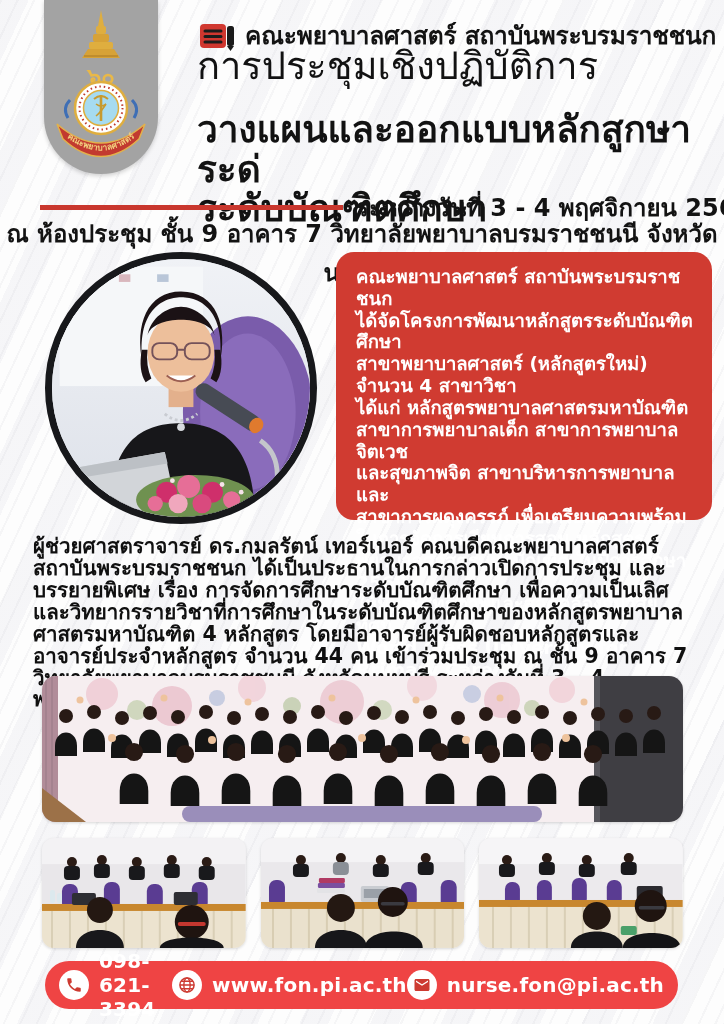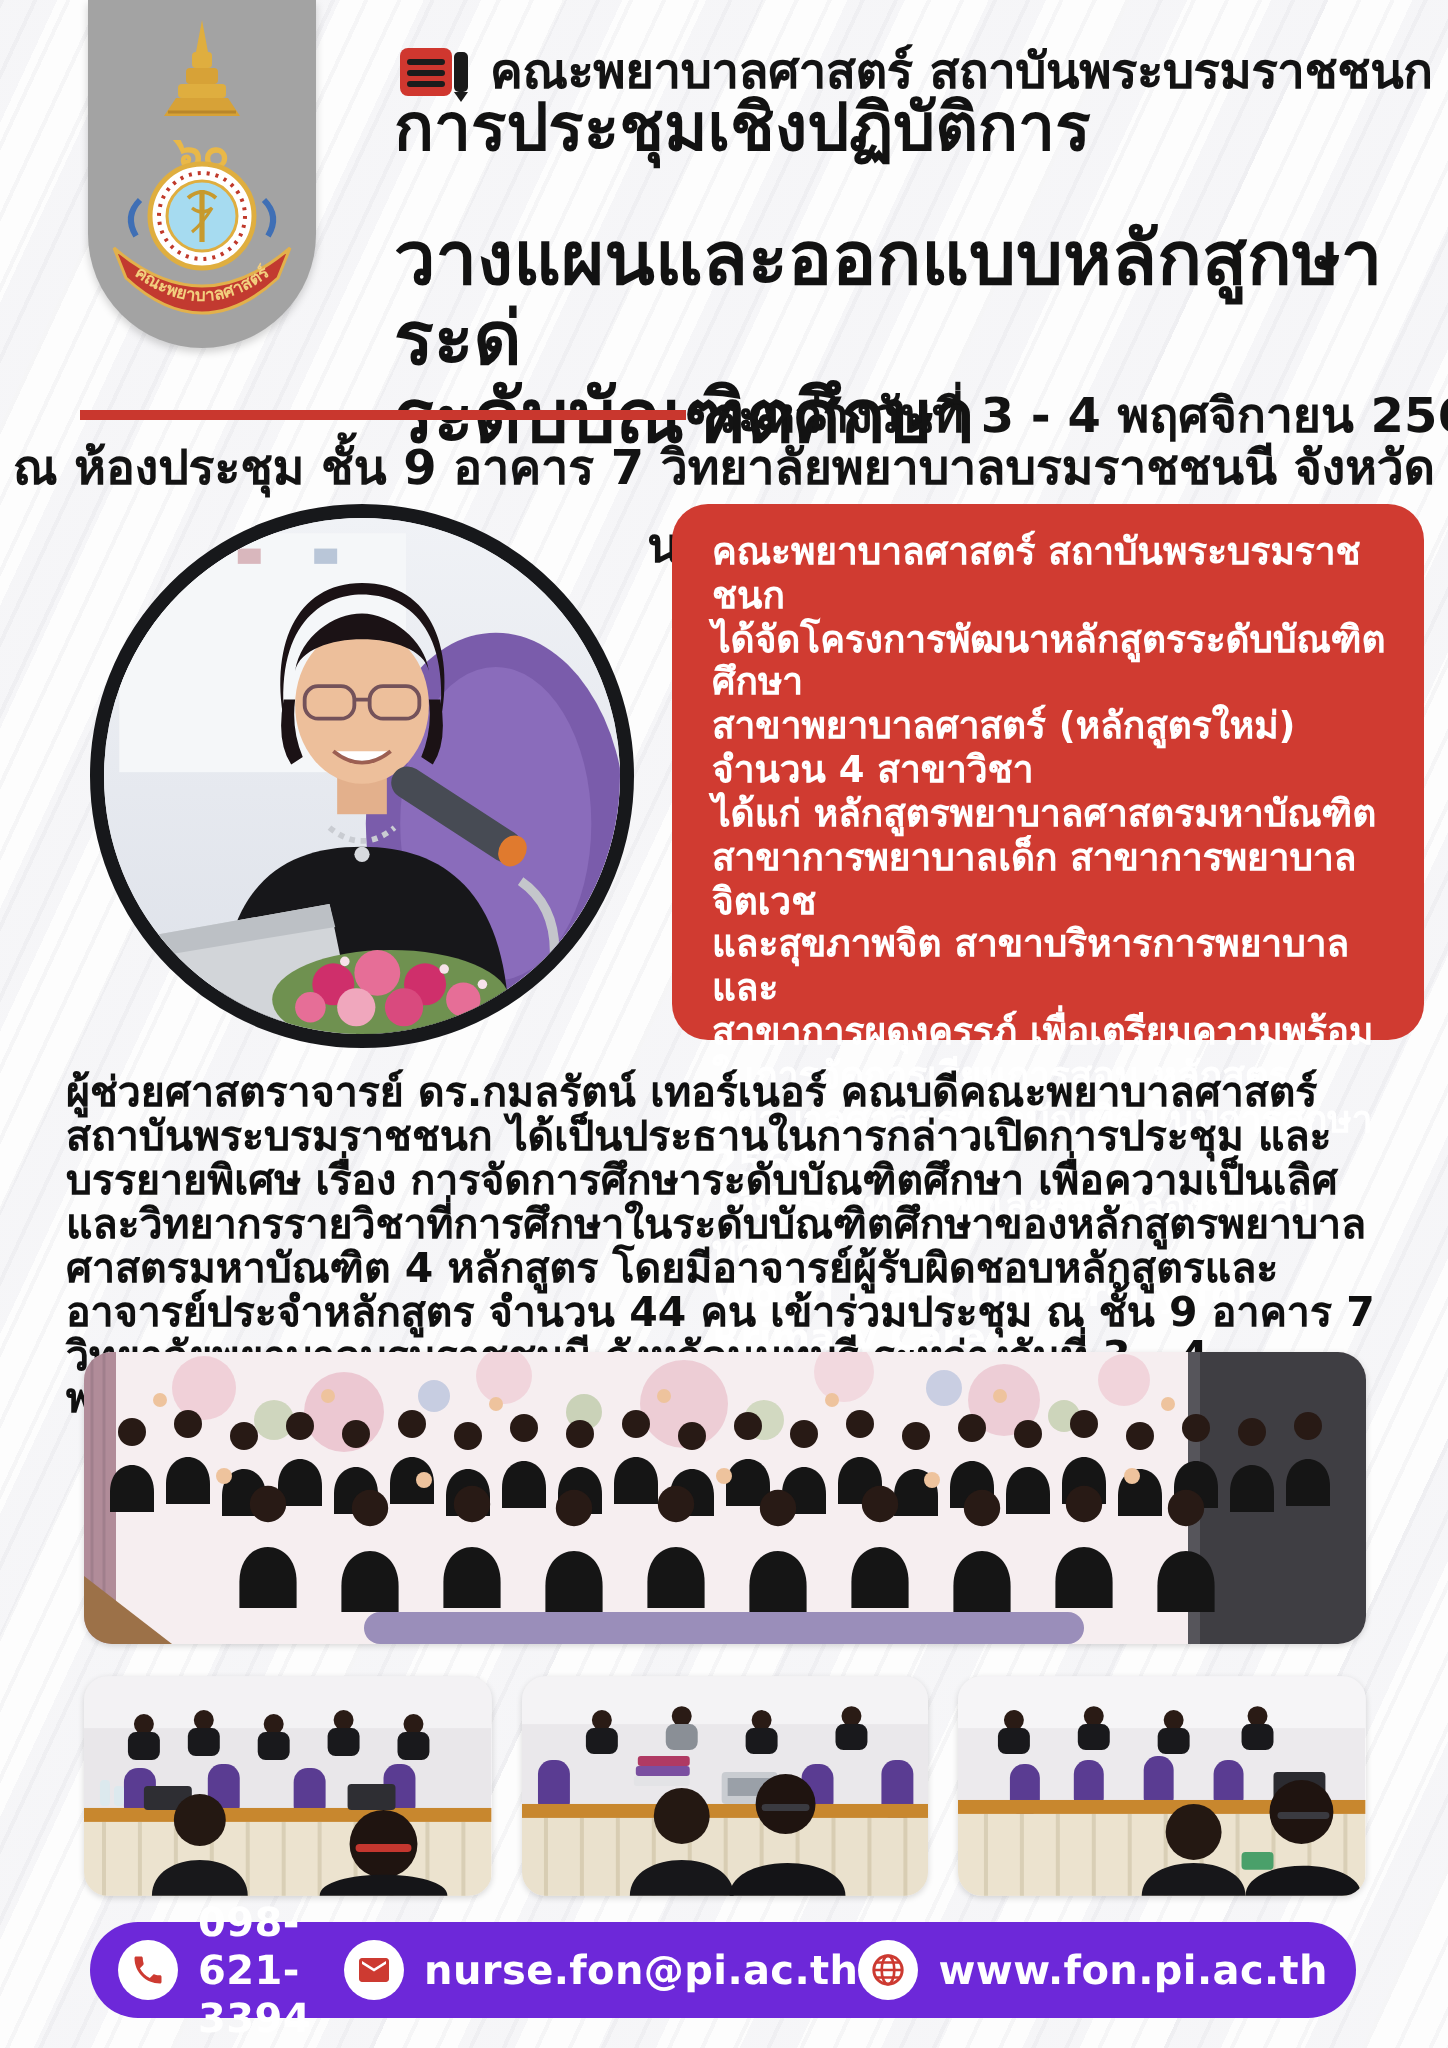--- a/index.html
+++ b/index.html
@@ -17,21 +17,21 @@
       repeating-linear-gradient(115deg, rgba(205,205,212,0.16) 0 2px, rgba(255,255,255,0) 2px 15px),
       repeating-linear-gradient(115deg, rgba(232,232,238,0.35) 0 26px, rgba(255,255,255,0) 26px 64px);
   }
   .layer{position:absolute;z-index:1;}
 
   
   .logo-badge{left:44px;top:0;width:114px;height:174px;background:#a3a3a3;
     border-radius:0 0 57px 57px;box-shadow:0 2px 4px rgba(0,0,0,.18);}
   .org-row{left:198px;top:16px;display:flex;align-items:center;gap:9px;}
   .org-name{font-size:24.5px;font-weight:800;letter-spacing:-.2px;}
-  .event-title{left:197px;top:46px;font-size:33px;font-weight:700;line-height:1.1;color:#121212;}
+  .event-title{left:197px;top:46px;font-size:38px;font-weight:400;line-height:1.1;color:#121212;}
   .event-subtitle{left:197px;top:110px;font-size:37px;font-weight:800;line-height:1.07;white-space:pre-line;color:#121212;}
   .date-row{left:40px;top:188px;width:662px;display:flex;align-items:center;gap:13px;}
   .divider-line{width:303px;height:5px;background:#c9372e;flex:0 0 auto;}
   .event-date{font-size:24px;font-weight:800;white-space:nowrap;}
   .event-venue{left:0;top:214px;width:724px;text-align:center;font-size:24px;font-weight:800;}
 
   
   .speaker-photo{left:45px;top:252px;width:272px;height:272px;border-radius:50%;
     border:7px solid #17181b;overflow:hidden;background:#e8ebf0;}
   .speaker-photo svg{display:block;width:100%;height:100%;}
@@ -44,21 +44,21 @@
 
   
   .group-photo{left:42px;top:676px;width:641px;height:146px;border-radius:14px;overflow:hidden;
     box-shadow:0 1px 3px rgba(0,0,0,.15);}
   .group-photo svg{display:block;width:100%;height:100%;}
   .photo-row{left:42px;top:838px;width:641px;height:110px;display:flex;gap:15px;}
   .photo-row .small-photo{flex:1 1 0;border-radius:12px;overflow:hidden;box-shadow:0 1px 3px rgba(0,0,0,.15);}
   .small-photo svg{display:block;width:100%;height:100%;}
 
   
-  .contact-bar{left:45px;top:961px;width:633px;height:48px;background:#6d28d9;border-radius:26px;
+  .contact-bar{left:45px;top:961px;width:633px;height:48px;background:#ef4444;border-radius:26px;
     display:flex;align-items:center;justify-content:space-evenly;padding:0 14px;}
   .contact-item{display:flex;align-items:center;gap:10px;cursor:pointer;}
   .disc{width:30px;height:30px;border-radius:50%;background:#ffffff;display:flex;
     align-items:center;justify-content:center;flex:0 0 auto;}
   .disc svg{display:block;}
   .contact-label{color:#ffffff;font-size:20px;font-weight:600;letter-spacing:.2px;}
 </style>
 </head>
 <body>
 
@@ -393,31 +393,31 @@
     <div class="contact-item">
       <span class="disc">
         <svg width="18" height="18" viewBox="0 0 24 24" aria-hidden="true">
           <path fill="#cd3a31" d="M6.62 10.79c1.44 2.83 3.76 5.14 6.59 6.59l2.2-2.21c.27-.27.67-.36 1.02-.24 1.12.37 2.33.57 3.57.57.55 0 1 .45 1 1V20c0 .55-.45 1-1 1-9.39 0-17-7.61-17-17 0-.55.45-1 1-1h3.5c.55 0 1 .45 1 1 0 1.25.2 2.45.57 3.57.11.35.03.74-.25 1.02l-2.2 2.2z"></path>
         </svg>
       </span>
       <span class="contact-label">098-621-3394</span>
     </div>
     <div class="contact-item">
       <span class="disc">
-        <svg width="18" height="18" viewBox="0 0 24 24" aria-hidden="true">
-          <path fill="#cd3a31" d="M20 4H4c-1.1 0-1.99.9-1.99 2L2 18c0 1.1.9 2 2 2h16c1.1 0 2-.9 2-2V6c0-1.1-.9-2-2-2zm0 4l-8 5-8-5V6l8 5 8-5v2z"></path>
-        </svg>
-      </span>
-      <span class="contact-label">nurse.fon@pi.ac.th</span>
-    </div>
-    <div class="contact-item">
-      <span class="disc">
         <svg width="20" height="20" viewBox="0 0 24 24" aria-hidden="true">
           <circle cx="12" cy="12" r="8.5" fill="none" stroke="#cd3a31" stroke-width="1.8"></circle>
           <ellipse cx="12" cy="12" rx="3.8" ry="8.5" fill="none" stroke="#cd3a31" stroke-width="1.6"></ellipse>
           <path d="M3.5 12h17 M5 7.5h14 M5 16.5h14" stroke="#cd3a31" stroke-width="1.6" fill="none"></path>
         </svg>
       </span>
       <span class="contact-label">www.fon.pi.ac.th</span>
     </div>
+    <div class="contact-item">
+      <span class="disc">
+        <svg width="18" height="18" viewBox="0 0 24 24" aria-hidden="true">
+          <path fill="#cd3a31" d="M20 4H4c-1.1 0-1.99.9-1.99 2L2 18c0 1.1.9 2 2 2h16c1.1 0 2-.9 2-2V6c0-1.1-.9-2-2-2zm0 4l-8 5-8-5V6l8 5 8-5v2z"></path>
+        </svg>
+      </span>
+      <span class="contact-label">nurse.fon@pi.ac.th</span>
+    </div>
   </div>
 
 </div>
 
 </body></html>

